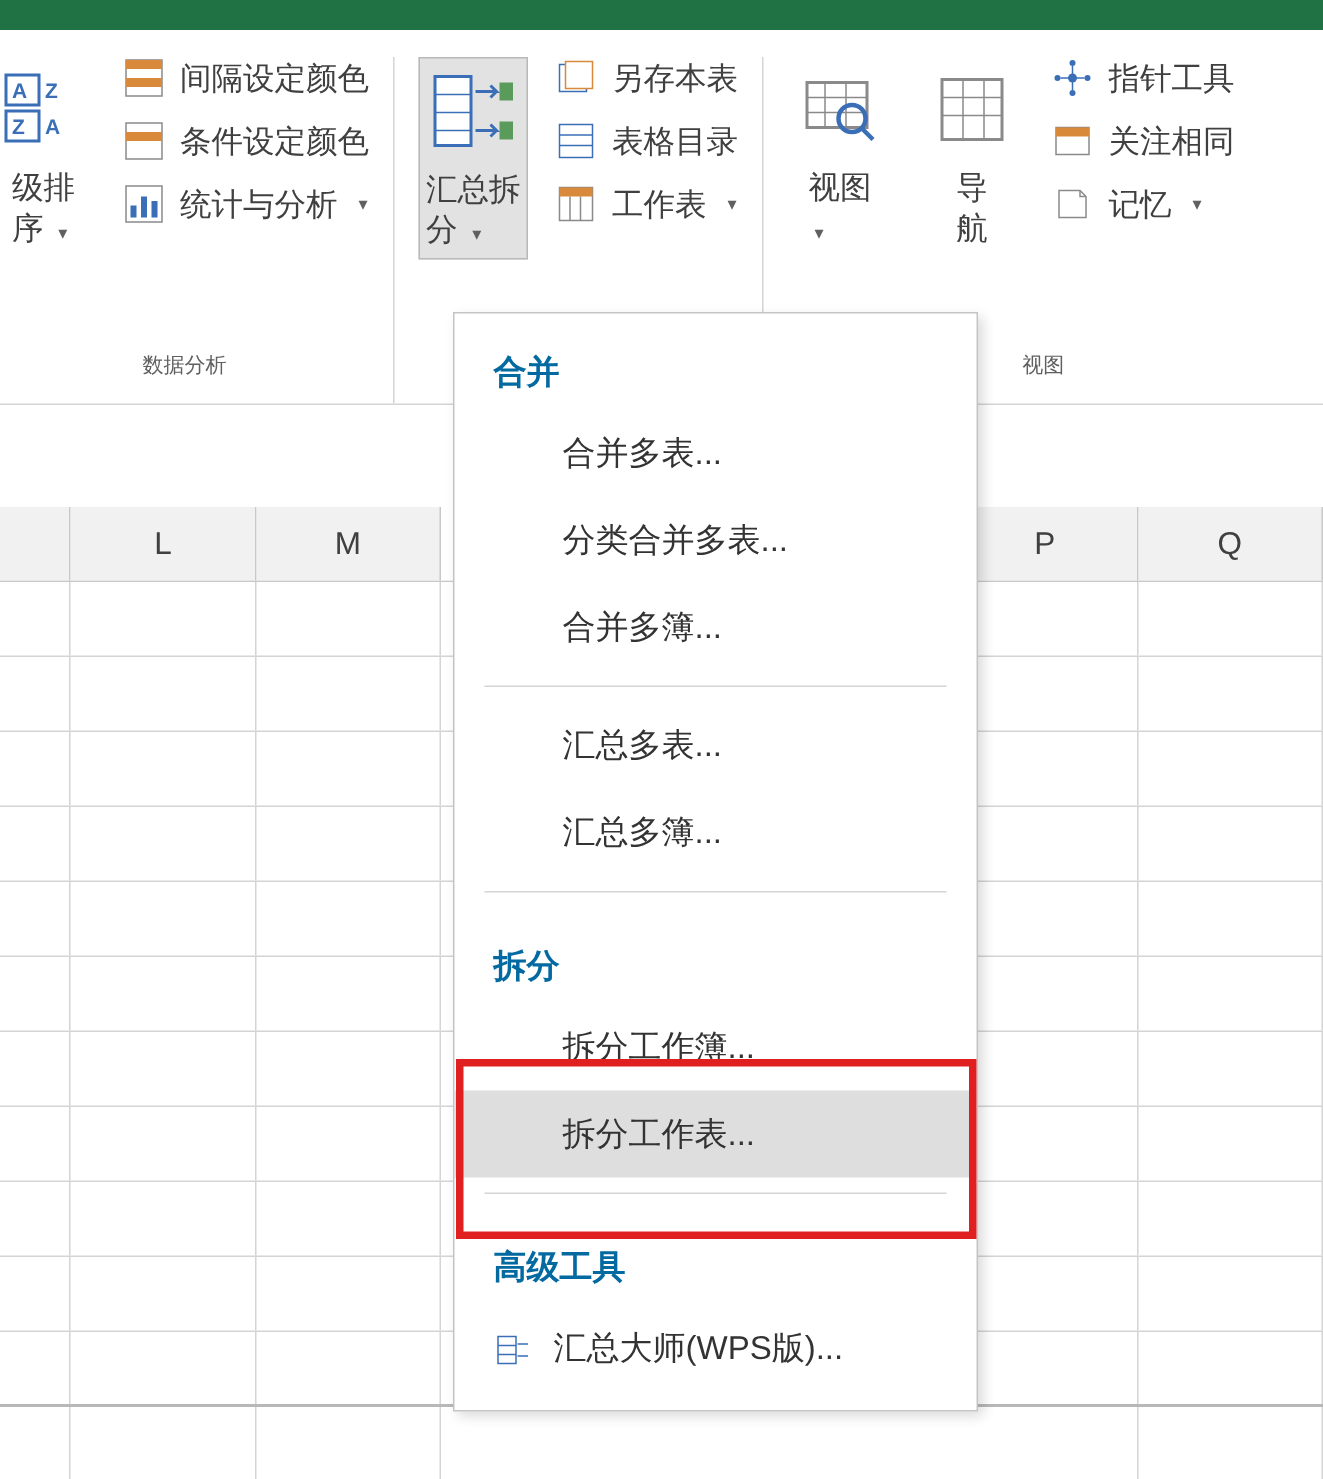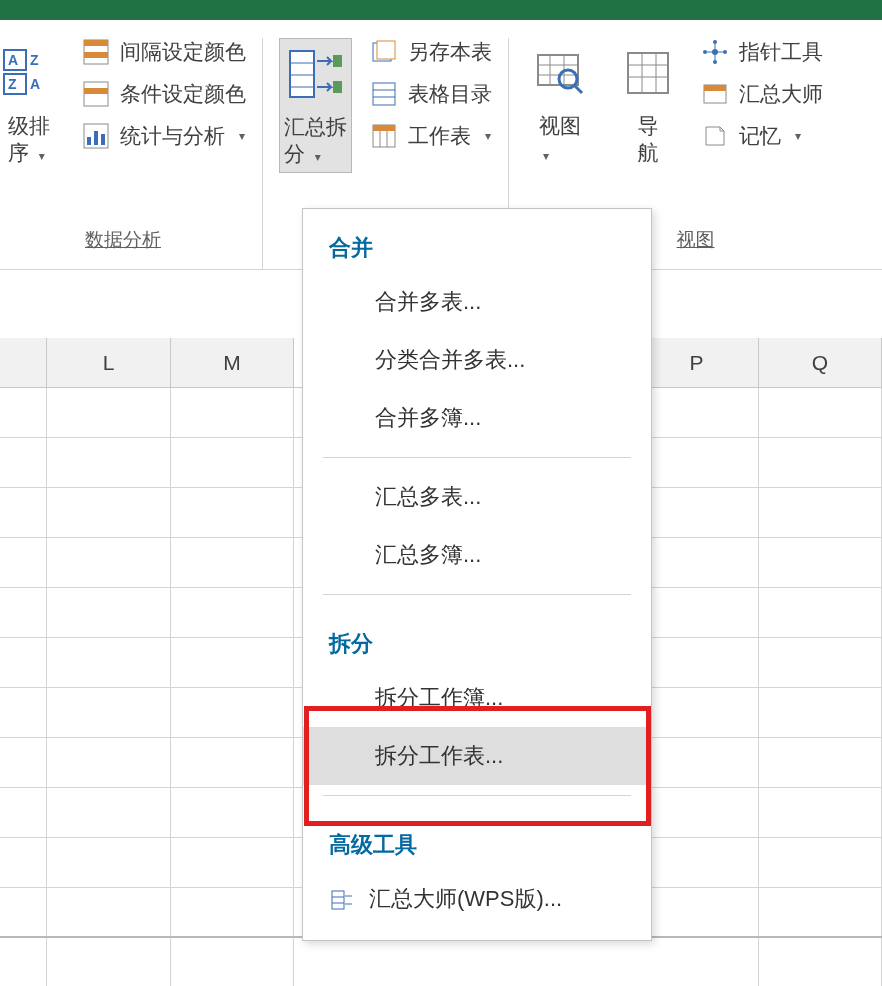--- a/index.html
+++ b/index.html
@@ -35,23 +35,22 @@
     justify-content: space-between;
   }
   .ribbon-group-content {
     display: flex;
     gap: 18px;
     align-items: flex-start;
   }
   .ribbon-group-label {
     text-align: center;
     color: #606060;
-    font-size: 19px;
+    font-size: 14px;
     padding-bottom: 6px;
-    text-decoration: underline;
   }
   .big-button {
     display: flex;
     flex-direction: column;
     align-items: center;
     gap: 8px;
     padding: 4px 4px;
     cursor: pointer;
     min-width: 60px;
   }
@@ -358,21 +357,21 @@
             </span>
             <span>指针工具</span>
           </div>
           <div class="small-button">
             <span class="small-icon">
               <svg width="26" height="26" viewBox="0 0 26 26">
                   <rect x="2" y="4" width="22" height="18" fill="#fff" stroke="#8a8a8a"></rect>
                   <rect x="2" y="4" width="22" height="6" fill="#d88a3a"></rect>
                 </svg>
             </span>
-            <span>汇总大师</span>
+            <span>关注相同</span>
           </div>
           <div class="small-button">
             <span class="small-icon">
               <svg width="26" height="26" viewBox="0 0 26 26">
                   <path d="M4 4 L18 4 L22 8 L22 22 L4 22 Z" fill="#fff" stroke="#8a8a8a"></path>
                   <path d="M18 4 L18 8 L22 8" fill="none" stroke="#8a8a8a"></path>
                 </svg>
             </span>
             <span>记忆</span>
             <span class="dropdown-caret">▾</span>

